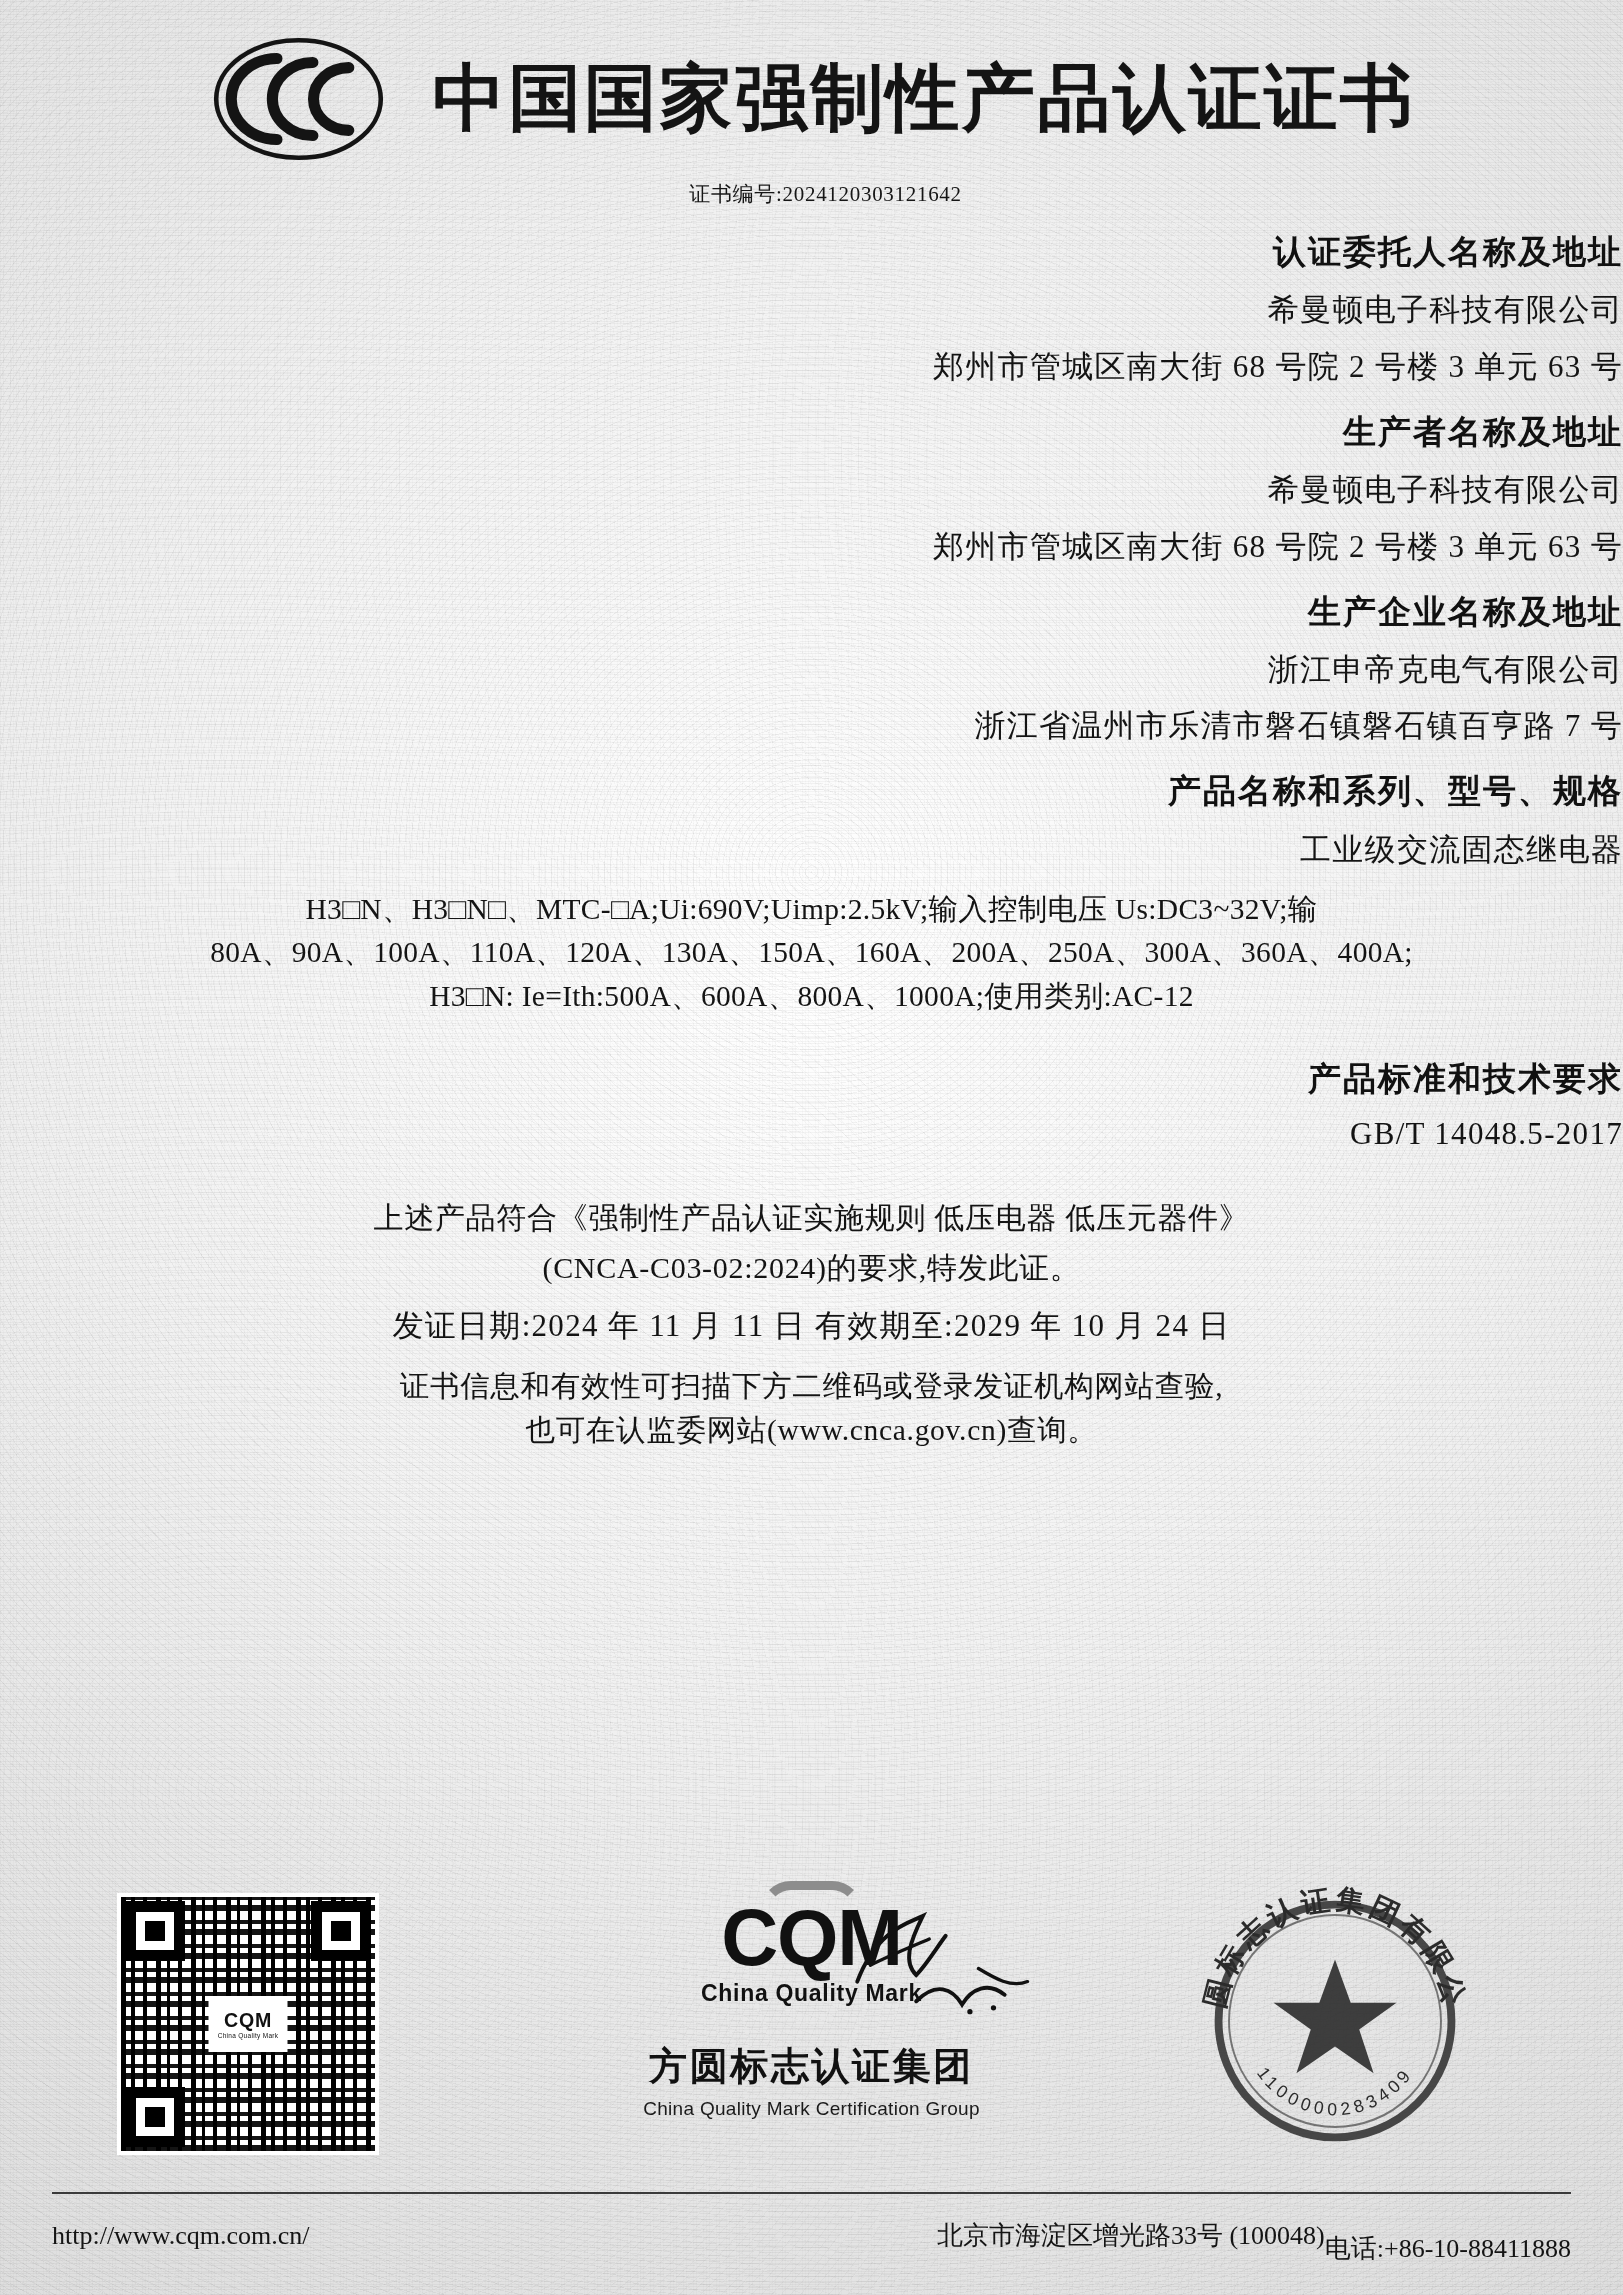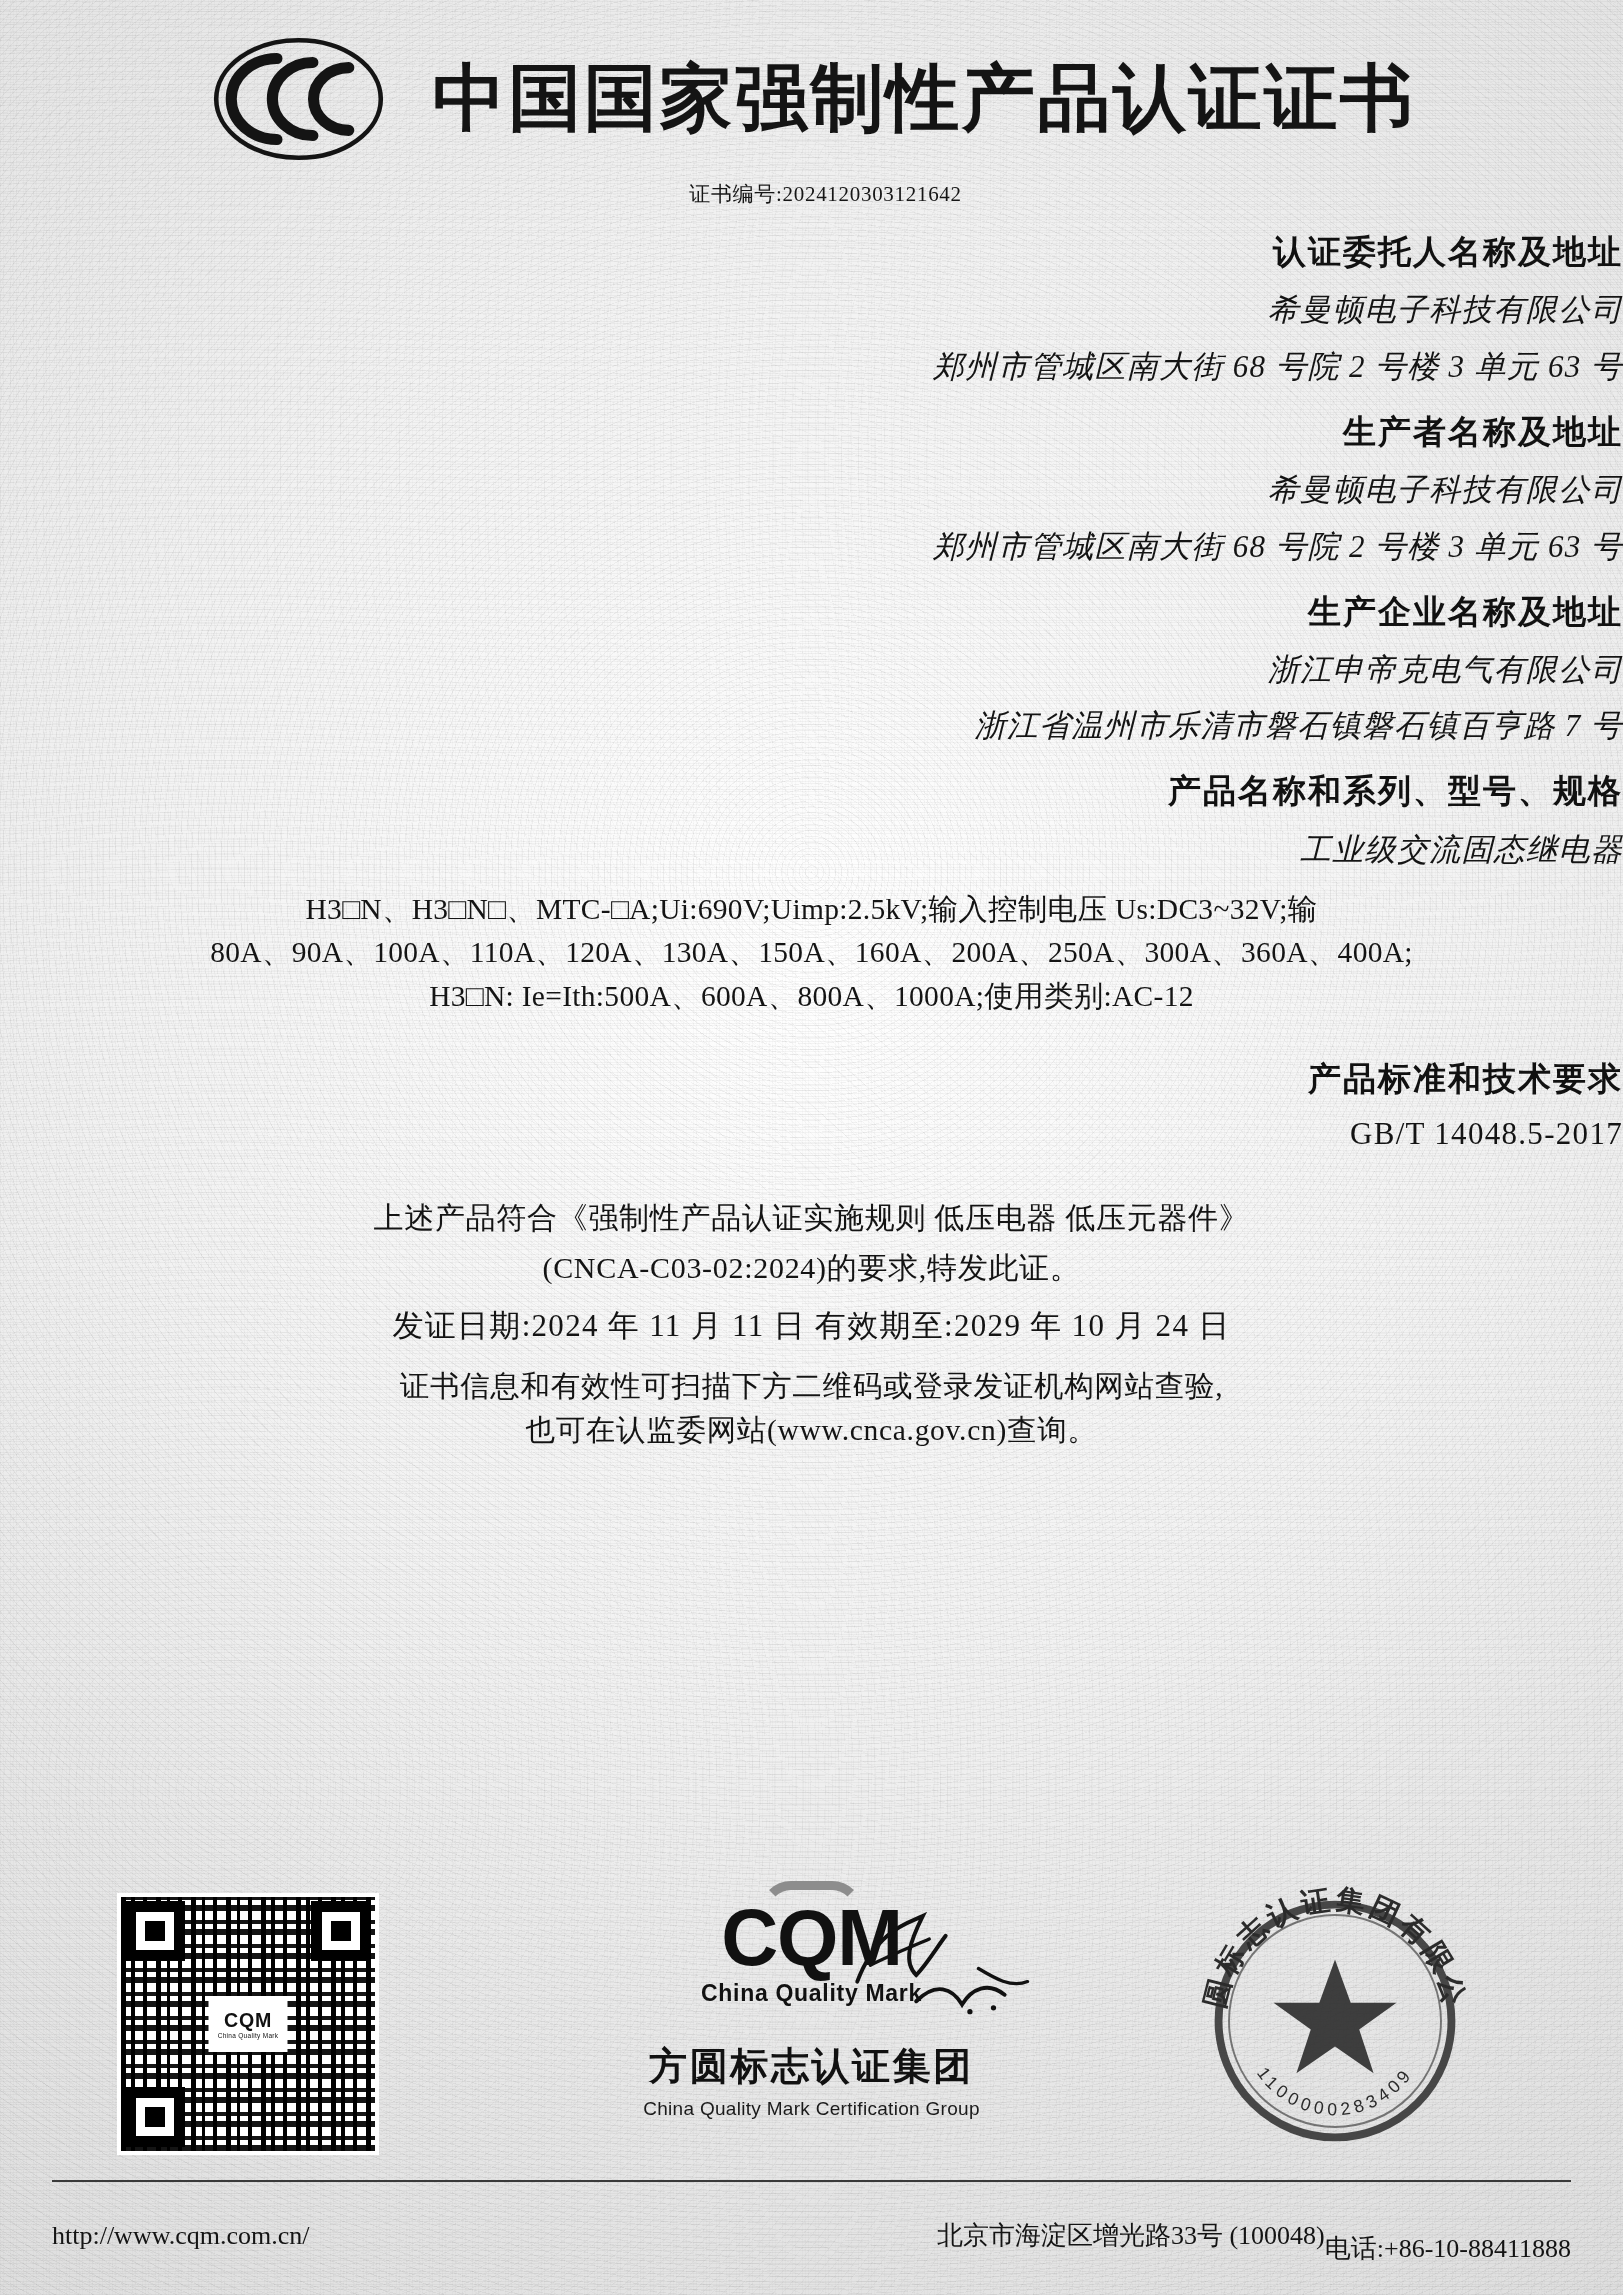--- a/index.html
+++ b/index.html
@@ -81,21 +81,20 @@
     font-size: 33px;
     letter-spacing: 2px;
     color: #111111;
   }
   .section-line {
     font-family: "Liberation Serif", serif;
     font-size: 31px;
     color: #141414;
     margin-top: 14.4px;
     letter-spacing: 1.3px;
-    font-style: italic;
   }
 
   .product-spec {
     margin: 17px 41px 0 41px;
     font-family: "Liberation Serif", serif;
     font-size: 29.5px;
     line-height: 1.48;
     color: #141414;
     text-align: center;
     letter-spacing: 0.3px;
@@ -281,21 +280,21 @@
     height: 314px;
   }
 
   
   .footer {
     position: absolute;
     left: 52px;
     right: 52px;
     bottom: 29px;
     border-top: 2px solid #3a3a3a;
-    padding-top: 23px;
+    padding-top: 11px;
     display: flex;
     align-items: center;
     justify-content: space-between;
     font-family: "Liberation Serif", serif;
     font-size: 26px;
     color: #141414;
   }
   .footer-center { text-align: right; flex: 1; }
   .footer-left { white-space: nowrap; }
   .footer-right { white-space: nowrap; margin-top: 26px; }

